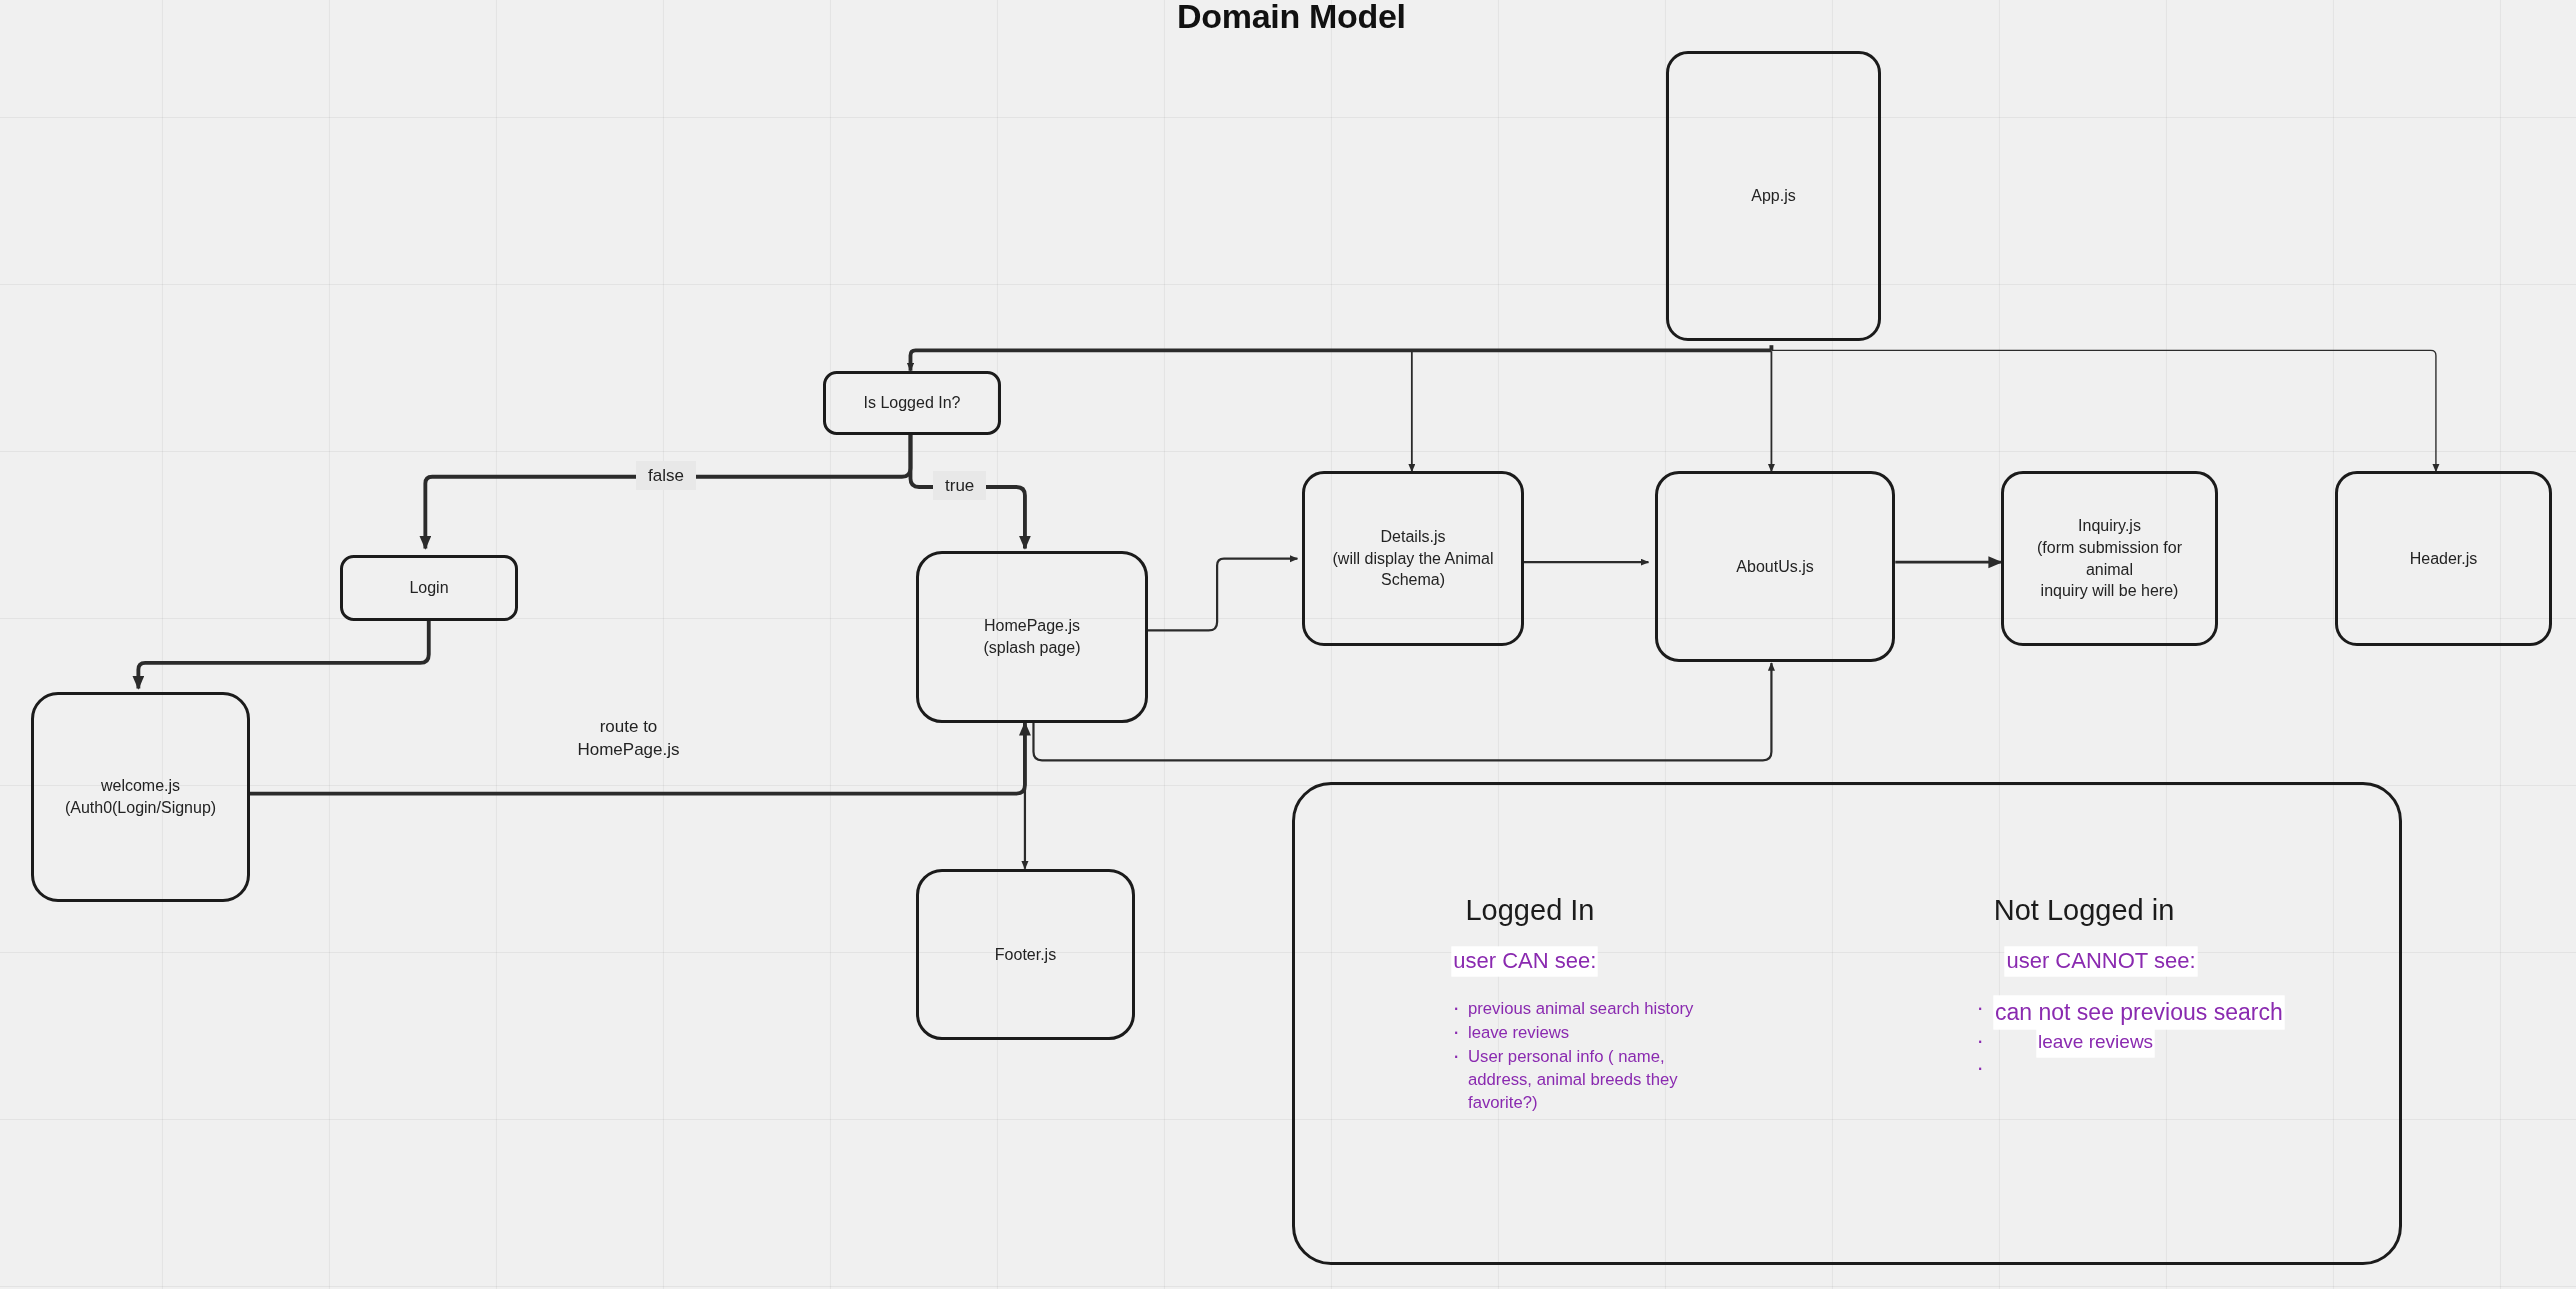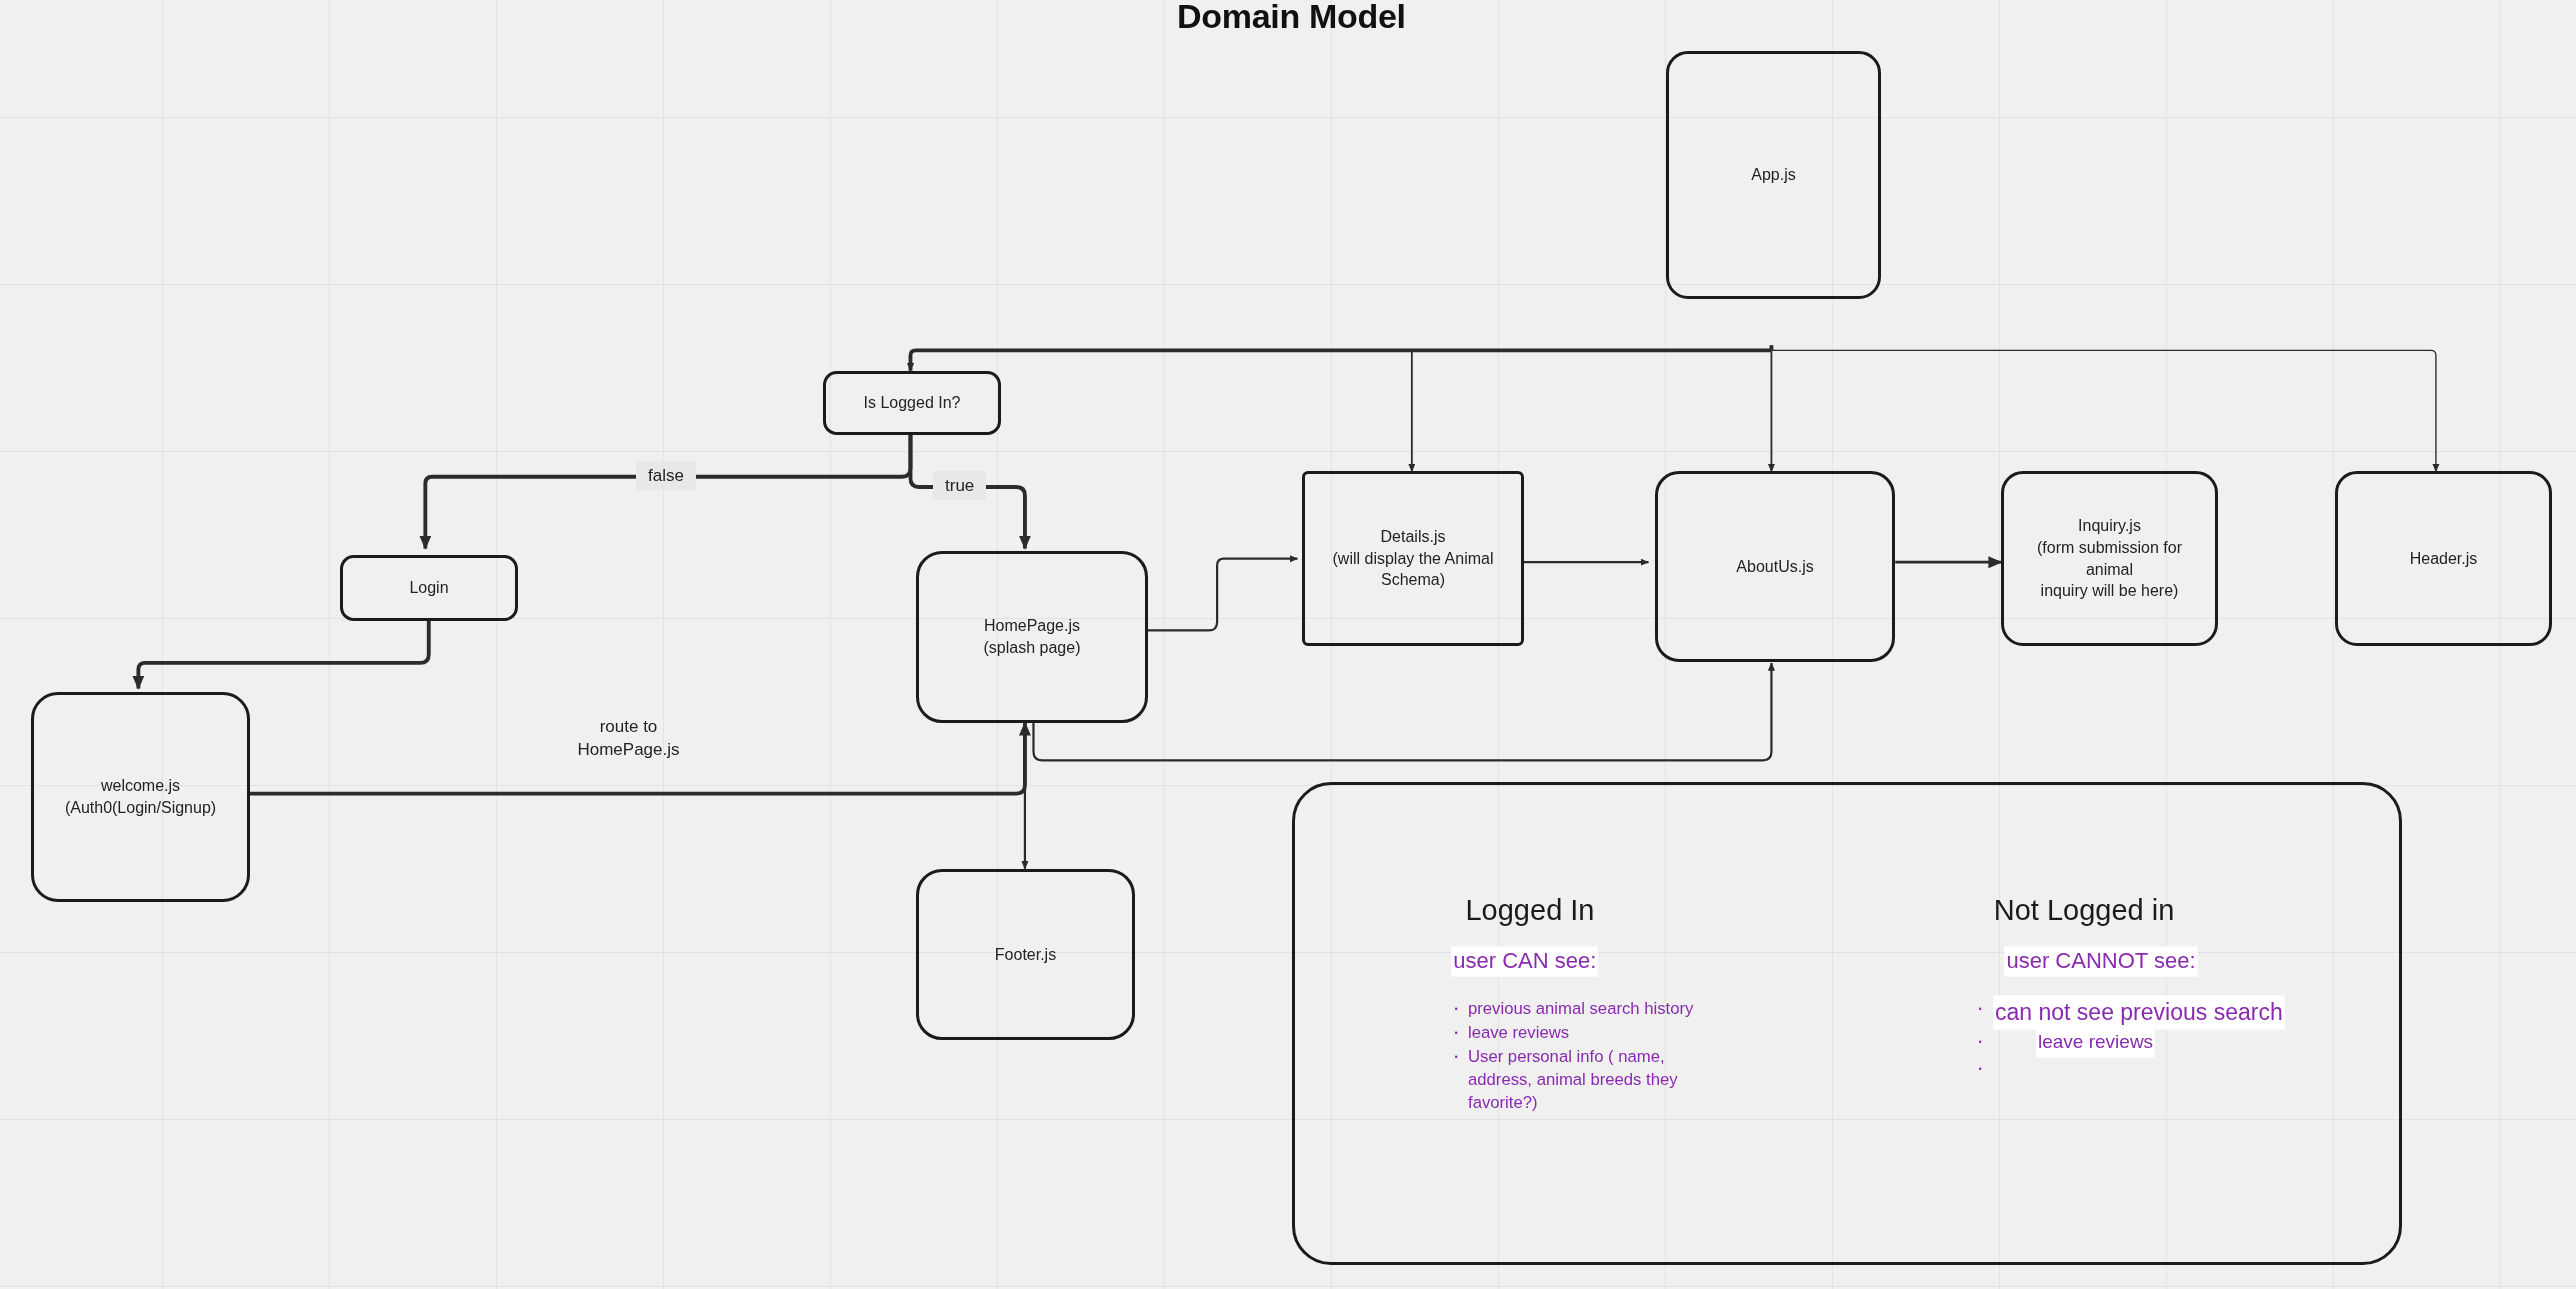--- a/index.html
+++ b/index.html
@@ -121,21 +121,21 @@
     <path d="M1210,846 L1210,880 Q1210,890 1220,890 L2064,890 Q2074,890 2074,880 L2074,776" stroke-width="2.6" marker-end="url(#ah)"></path>
 
     <path d="M1784,658 L1930,658" stroke-width="2.6" marker-end="url(#ah)"></path>
 
     <path d="M2219,658 L2343,658" stroke-width="3.4" marker-end="url(#ahb)"></path>
   </g>
 </svg>
 
 <div class="title">Domain Model</div>
 
-<div class="node" style="left:1666px;top:51px;width:215px;height:248px;align-items:center;">
+<div class="node" style="left:1666px;top:51px;width:215px;height:290px;align-items:center;">
   <span class="lbl">App.js</span>
 </div>
 
 <div class="node" style="left:823px;top:371px;width:178px;height:64px;border-radius:13.7px;">
   <span class="lbl">Is Logged In?</span>
 </div>
 
 <div class="node" style="left:340px;top:555px;width:178px;height:66px;border-radius:13.7px;">
   <span class="lbl">Login</span>
 </div>
@@ -143,21 +143,21 @@
 <div class="node" style="left:31px;top:692px;width:219px;height:210px;border-radius:27px;">
   <span class="lbl">welcome.js
 (Auth0(Login/Signup)</span>
 </div>
 
 <div class="node" style="left:916px;top:551px;width:232px;height:172px;border-radius:26px;">
   <span class="lbl">HomePage.js
 (splash page)</span>
 </div>
 
-<div class="node" style="left:1302px;top:471px;width:222px;height:175px;border-radius:6px;">
+<div class="node" style="left:1302px;top:471px;width:222px;height:175px;border-radius:22px;">
   <span class="lbl">Details.js
 (will display the Animal
 Schema)</span>
 </div>
 
 <div class="node" style="left:1655px;top:471px;width:240px;height:191px;border-radius:24px;">
   <span class="lbl">AboutUs.js</span>
 </div>
 
 <div class="node" style="left:2001px;top:471px;width:217px;height:175px;border-radius:22px;">

